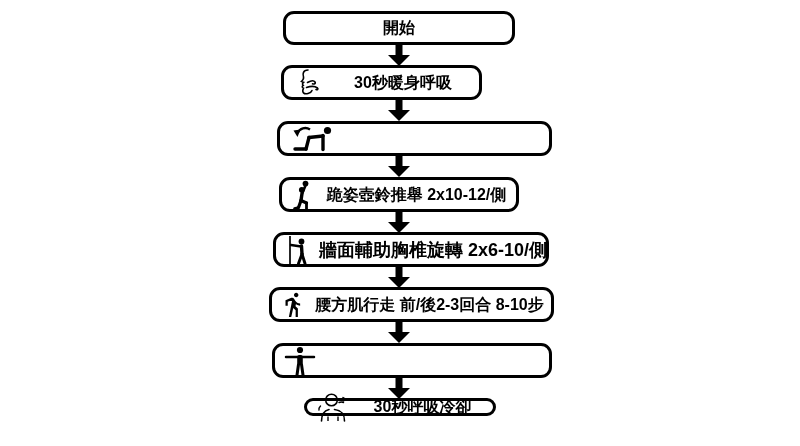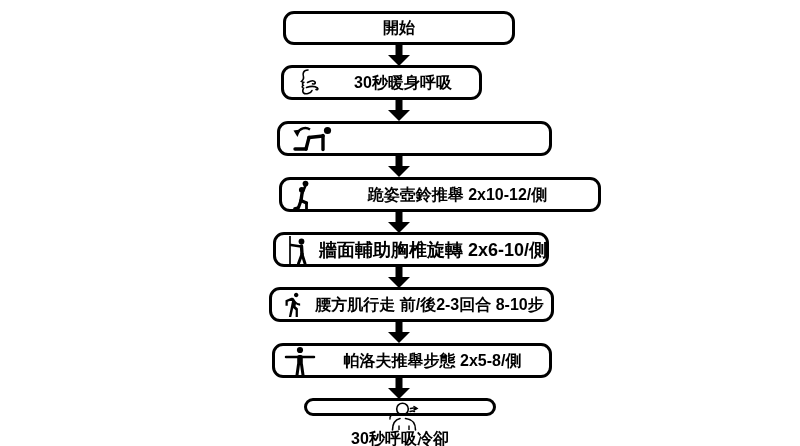--- a/index.html
+++ b/index.html
@@ -85,21 +85,21 @@
         <polygon class="ink-fill" points="4.5,5.5 11.5,4.5 8.5,12"></polygon>
       </svg>
     </span>
   </div>
 
   <svg class="arrow" style="left:386px; top:156px;" width="26" height="21" viewBox="0 0 26 21">
     <rect class="ink-fill" x="9.5" y="0" width="7" height="11"></rect>
     <polygon class="ink-fill" points="2,10 24,10 13,21"></polygon>
   </svg>
 
-  <div class="node" style="left:279px; top:177px; width:322px; height:35px;">
+  <div class="node" style="left:279px; top:177px; width:240px; height:35px;">
     <span class="icon">
       <svg width="26" height="30" viewBox="0 0 26 30">
         <circle class="ink-fill" cx="14.5" cy="3.6" r="2.9"></circle>
         <circle class="ink-fill" cx="10.8" cy="9.8" r="2.9"></circle>
         <line class="ink-stroke" stroke-width="2.6" stroke-linecap="round" x1="11.4" y1="13" x2="14.3" y2="6"></line>
         <line class="ink-stroke" stroke-width="3.4" stroke-linecap="round" x1="11" y1="13.5" x2="10" y2="20.5"></line>
         <line class="ink-stroke" stroke-width="3.2" stroke-linecap="round" x1="10" y1="20.5" x2="15.5" y2="23"></line>
         <line class="ink-stroke" stroke-width="2.8" stroke-linecap="round" x1="15.5" y1="23" x2="15.5" y2="29"></line>
         <line class="ink-stroke" stroke-width="3.2" stroke-linecap="round" x1="10" y1="20.5" x2="7.5" y2="27.5"></line>
         <line class="ink-stroke" stroke-width="2.6" stroke-linecap="round" x1="7.5" y1="27.5" x2="3.5" y2="28.5"></line>
@@ -149,29 +149,28 @@
   <div class="node" style="left:272px; top:343px; width:280px; height:35px;">
     <span class="icon">
       <svg width="32" height="30" viewBox="0 0 32 30">
         <circle class="ink-fill" cx="16" cy="4" r="3.1"></circle>
         <line class="ink-stroke" stroke-width="2.5" stroke-linecap="round" x1="2" y1="11" x2="30" y2="11"></line>
         <rect class="ink-fill" x="13.2" y="9" width="5.6" height="10" rx="2"></rect>
         <line class="ink-stroke" stroke-width="3" stroke-linecap="round" x1="14.5" y1="18.5" x2="13" y2="29"></line>
         <line class="ink-stroke" stroke-width="3" stroke-linecap="round" x1="17.5" y1="18.5" x2="19" y2="29"></line>
       </svg>
     </span>
-    <span class="label">帕洛夫推舉步態 2x5-8/側</span>
   </div>
 
   <svg class="arrow" style="left:386px; top:378px;" width="26" height="21" viewBox="0 0 26 21">
     <rect class="ink-fill" x="9.5" y="0" width="7" height="11"></rect>
     <polygon class="ink-fill" points="2,10 24,10 13,21"></polygon>
   </svg>
 
-  <div class="node" style="left:304px; top:398px; width:192px; height:18px;flex-direction:column;">
+  <div class="node" style="left:304px; top:398px; width:192px; height:18px;">
     <span class="icon">
       <svg width="36" height="30" viewBox="0 0 36 30">
         <circle class="ink-stroke" stroke-width="1.6" cx="15.5" cy="8" r="5.8"></circle>
         <path class="ink-stroke" stroke-width="1.6" stroke-linecap="round" d="M5.5 29 C5.5 21 9 18.5 13 17.5"></path>
         <path class="ink-stroke" stroke-width="1.6" stroke-linecap="round" d="M18.5 17.5 C26 18.5 28.5 22 28.5 29"></path>
         <line class="ink-stroke" stroke-width="1.4" x1="12" y1="24.5" x2="12" y2="29"></line>
         <line class="ink-stroke" stroke-width="1.4" x1="22" y1="24.5" x2="22" y2="29"></line>
         <path class="ink-stroke" stroke-width="1.5" stroke-linecap="round" d="M23.5 7.5 q3 -1 5.5 0"></path>
         <path class="ink-stroke" stroke-width="1.5" stroke-linecap="round" d="M23 10.5 q2.5 -1 4.5 0"></path>
         <path class="ink-stroke" stroke-width="1.5" stroke-linecap="round" d="M27 5.5 l3 2 -3 1.5"></path>

